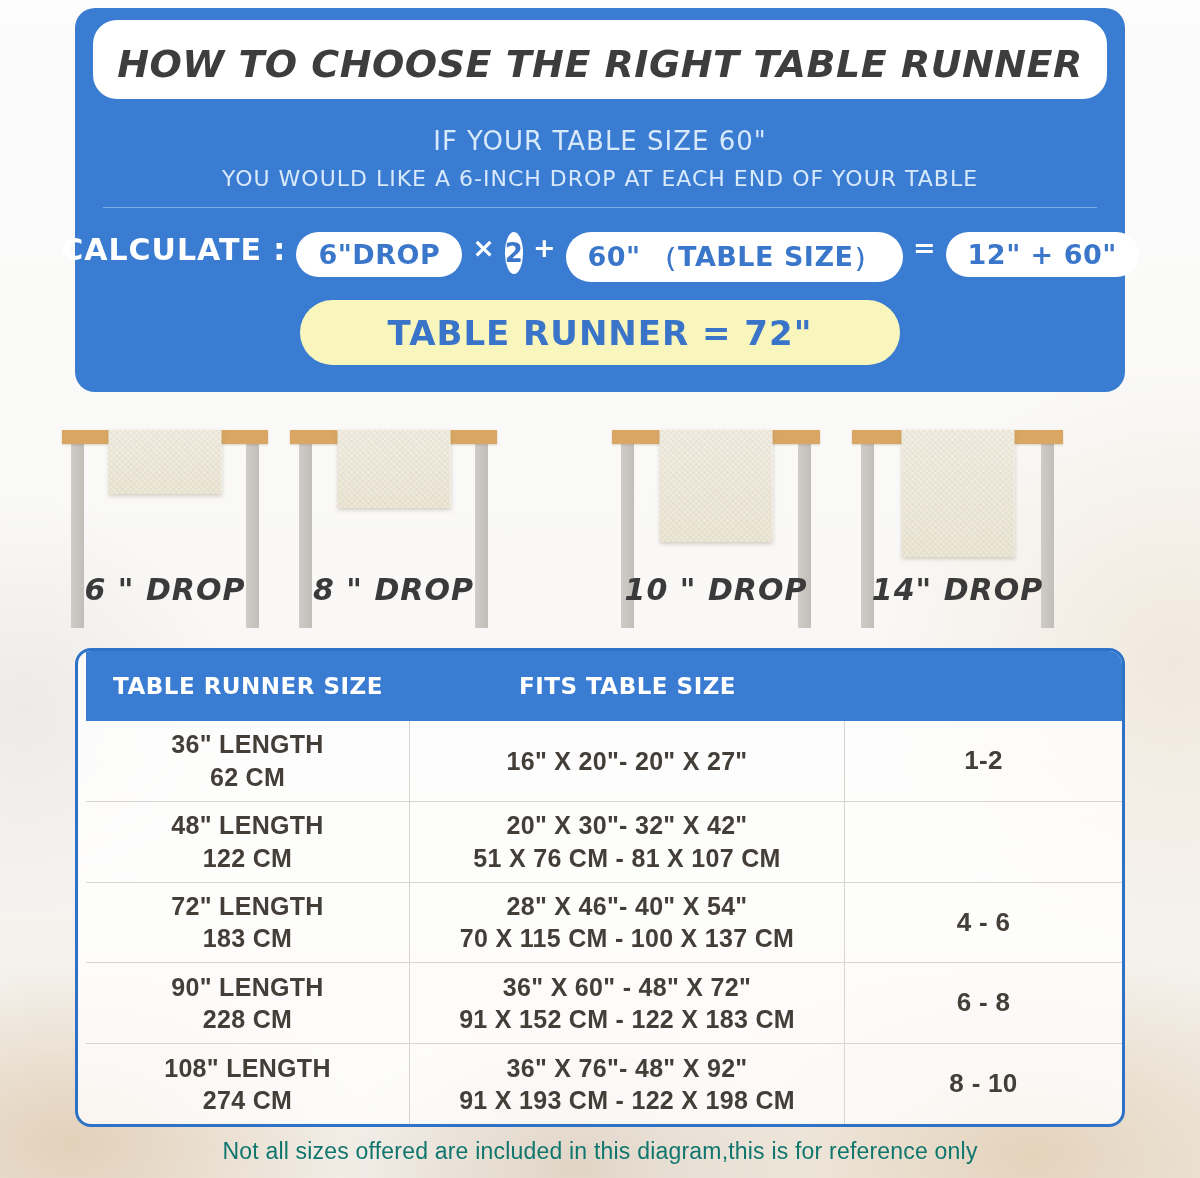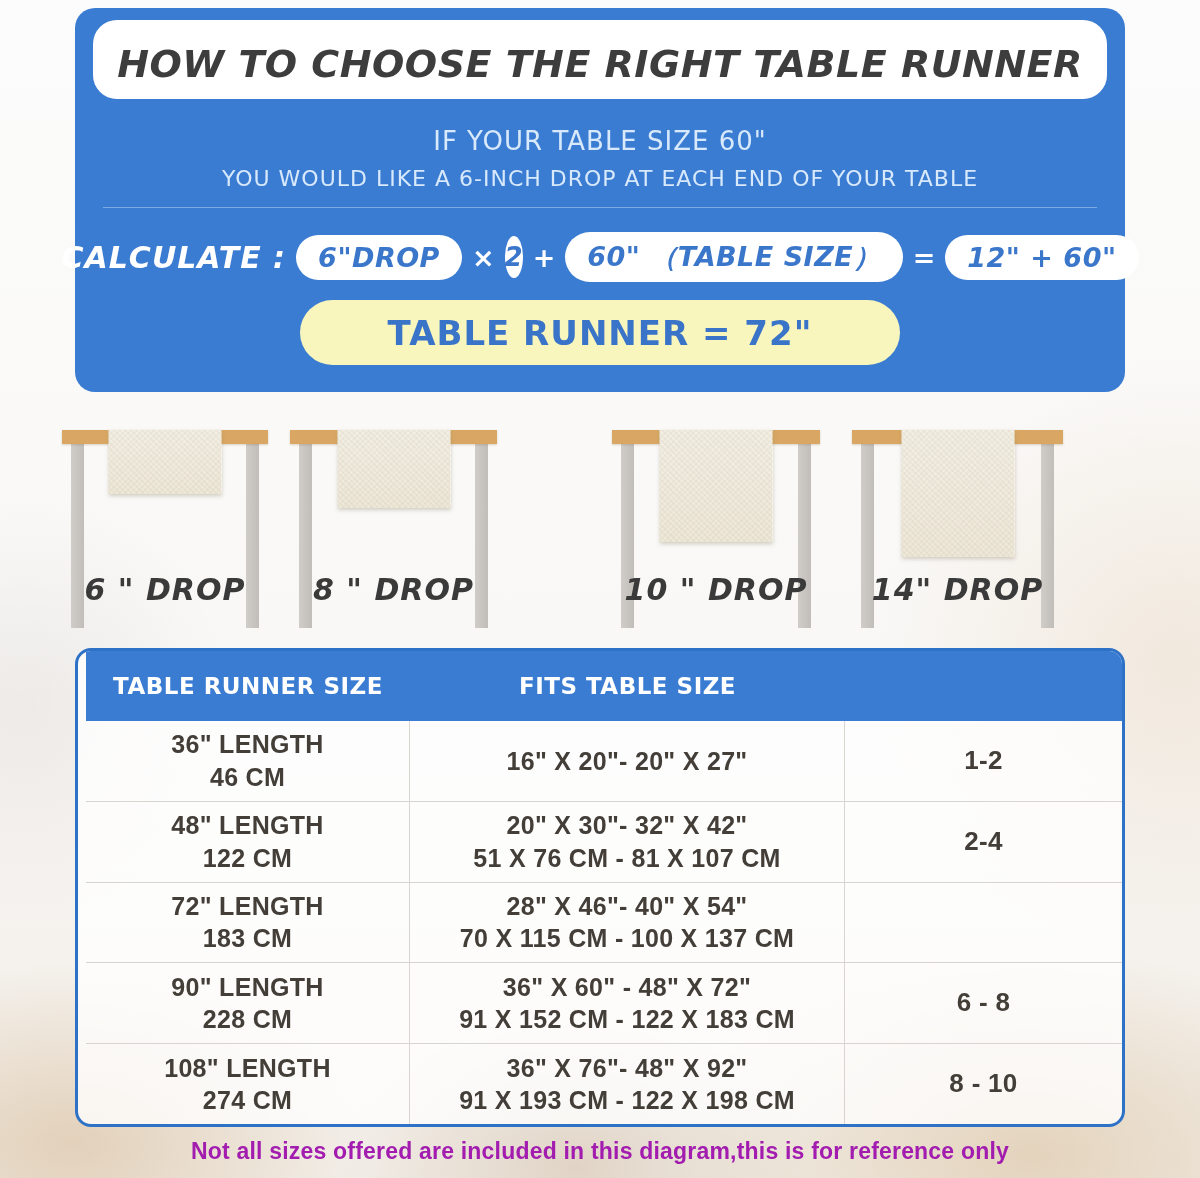--- a/index.html
+++ b/index.html
@@ -33,23 +33,22 @@
   }
   .sub { position:absolute; left:0; width:100%; text-align:center;
     color:#d7e9fa; letter-spacing:1px; white-space:nowrap; }
   .sub1 { top:118px; font-size:26px; }
   .sub2 { top:158px; font-size:22px; }
   .panel-divider { position:absolute; top:199px; left:28px; right:28px;
     height:1px; background:rgba(255,255,255,.35); }
 
   .calc-row {
     position:absolute; top:224px; left:0; width:100%; height:50px;
-    display:flex; align-items:center; justify-content:center; gap:10px;
+    display:flex; align-items:flex-start; justify-content:center; gap:10px;
     white-space:nowrap;
-    font-style:italic;
   }
   .calc-label { color:#fff; font-size:30px; font-weight:bold; letter-spacing:1px; }
   .pill {
     background:#fff; color:#3a76ca; font-weight:bold; font-size:27px;
     border-radius:30px; padding:7px 22px; letter-spacing:.5px;
   }
   .op { color:#fff; font-size:27px; font-weight:bold; }
   .circle {
     background:#fff; color:#3a76ca; font-weight:bold; font-size:26px;
     width:42px; height:42px; border-radius:50%;
@@ -112,22 +111,22 @@
     display:flex; flex-direction:column; justify-content:center; text-align:center;
     font-family:"Liberation Sans", sans-serif; font-weight:bold;
     font-size:25px; color:#443e39; line-height:1.3; letter-spacing:.3px;
   }
   .td.c1, .td.c2 { border-right:1px solid #d8d4d0; }
   .td.c3 { font-size:26px; }
 
   
   .footer-note {
     position:absolute; top:1138px; left:0; width:100%; text-align:center;
-    font-family:"Liberation Sans", sans-serif; font-weight:bold;
-    font-size:23px; color:#a21caf; letter-spacing:.2px;
+    font-family:"Liberation Sans", sans-serif; font-weight:normal;
+    font-size:23px; color:#0f766e; letter-spacing:.2px;
   }
 </style>
 </head>
 <body>
 
 <div class="page">
 
   <section class="panel">
     <div class="title-box">
       <h1>HOW TO CHOOSE THE RIGHT TABLE RUNNER</h1>
@@ -189,49 +188,49 @@
   <section class="size-table">
     <div class="thead">
       <div class="th">TABLE RUNNER SIZE</div>
       <div class="th">FITS TABLE SIZE</div>
     </div>
     <div class="tbody">
 
       <div class="trow">
         <div class="td c1">
           <div>36" LENGTH</div>
-          <div>46 CM</div>
+          <div>62 CM</div>
         </div>
         <div class="td c2">
           <div>16" X 20"- 20" X 27"</div>
         </div>
         <div class="td c3">1-2</div>
       </div>
 
       <div class="trow">
         <div class="td c1">
           <div>48" LENGTH</div>
           <div>122 CM</div>
         </div>
         <div class="td c2">
           <div>20" X 30"- 32" X 42"</div>
           <div>51 X 76 CM - 81 X 107 CM</div>
         </div>
-        <div class="td c3">2-4</div>
       </div>
 
       <div class="trow">
         <div class="td c1">
           <div>72" LENGTH</div>
           <div>183 CM</div>
         </div>
         <div class="td c2">
           <div>28" X 46"- 40" X 54"</div>
           <div>70 X 115 CM - 100 X 137 CM</div>
         </div>
+        <div class="td c3">4 - 6</div>
       </div>
 
       <div class="trow">
         <div class="td c1">
           <div>90" LENGTH</div>
           <div>228 CM</div>
         </div>
         <div class="td c2">
           <div>36" X 60" - 48" X 72"</div>
           <div>91 X 152 CM - 122 X 183 CM</div>

